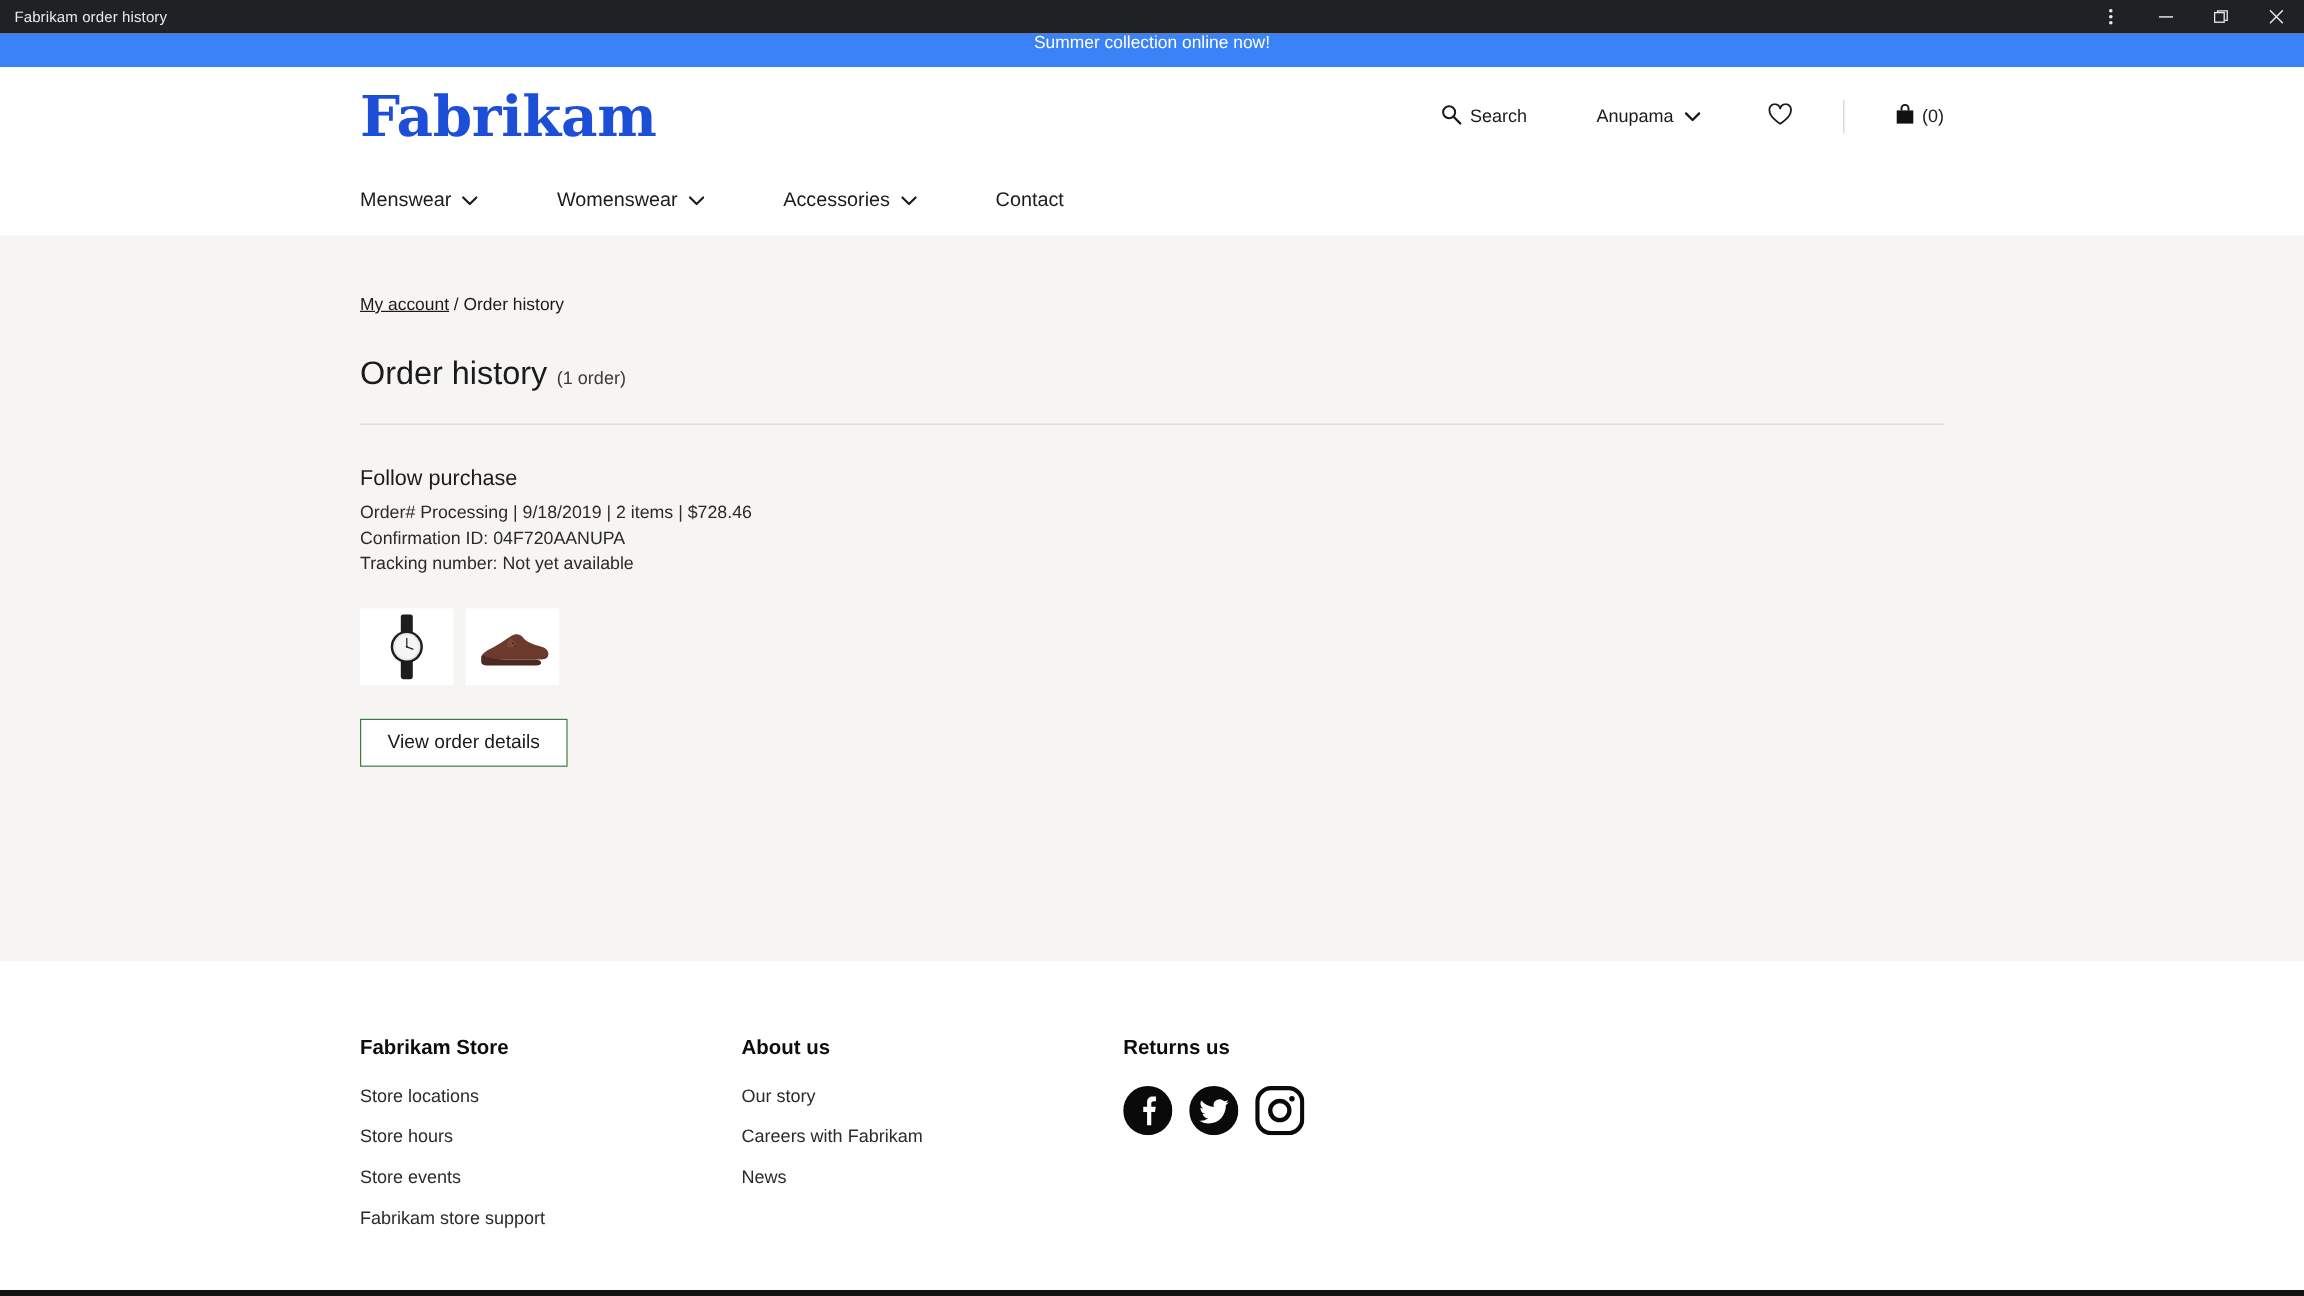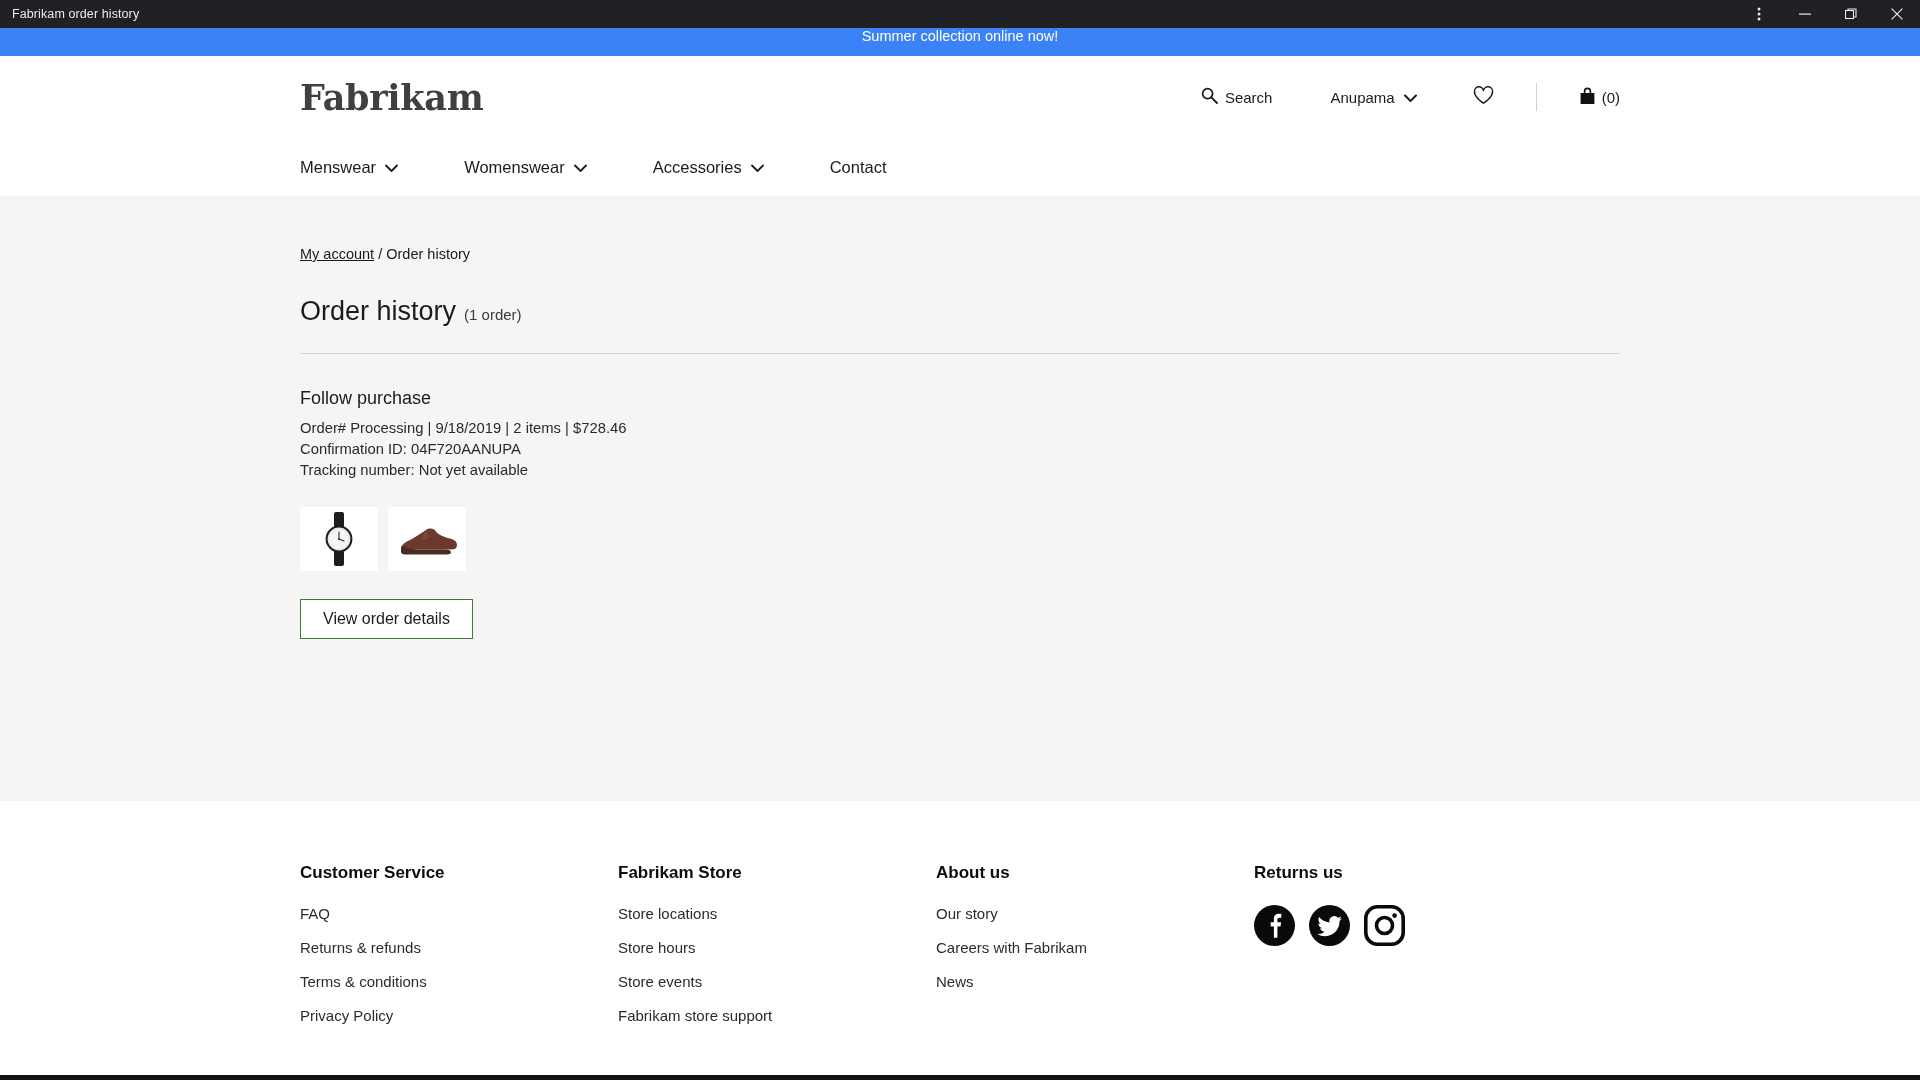--- a/index.html
+++ b/index.html
@@ -33,21 +33,21 @@
   }
 
   
   .site-header { background: #ffffff; flex: none; }
   .header-inner {
     width: 1320px; margin: 0 auto; position: relative;
     height: 82px; display: flex; align-items: center;
   }
   .logo {
     font-family: "DejaVu Serif", serif; font-weight: bold;
-    font-size: 35px; color: #404040; letter-spacing: -.3px;
+    font-size: 47px; color: #1d4ed8; letter-spacing: -.3px;
     line-height: 1;
   }
   .header-right {
     position: absolute; right: 0; top: 50%; transform: translateY(-50%);
     display: flex; align-items: center; gap: 0;
     font-size: 15px; color: #1b1b1b;
   }
   .hr-item { display: flex; align-items: center; gap: 7px; white-space: nowrap; }
   .hr-search { margin-right: 58px; }
   .hr-account { margin-right: 56px; gap: 9px; }
@@ -276,27 +276,20 @@
 
         <button class="btn-order-details">View order details</button>
       </div>
 
     </div>
   </div>
 
   <div class="footer">
     <div class="footer-inner">
 
-      <div class="fcol">
-        <div class="fcol-head">Customer Service</div>
-        <a class="flink" href="#">FAQ</a>
-        <a class="flink" href="#">Returns &amp; refunds</a>
-        <a class="flink" href="#">Terms &amp; conditions</a>
-        <a class="flink" href="#">Privacy Policy</a>
-      </div>
 
       <div class="fcol">
         <div class="fcol-head">Fabrikam Store</div>
         <a class="flink" href="#">Store locations</a>
         <a class="flink" href="#">Store hours</a>
         <a class="flink" href="#">Store events</a>
         <a class="flink" href="#">Fabrikam store support</a>
       </div>
 
       <div class="fcol">

